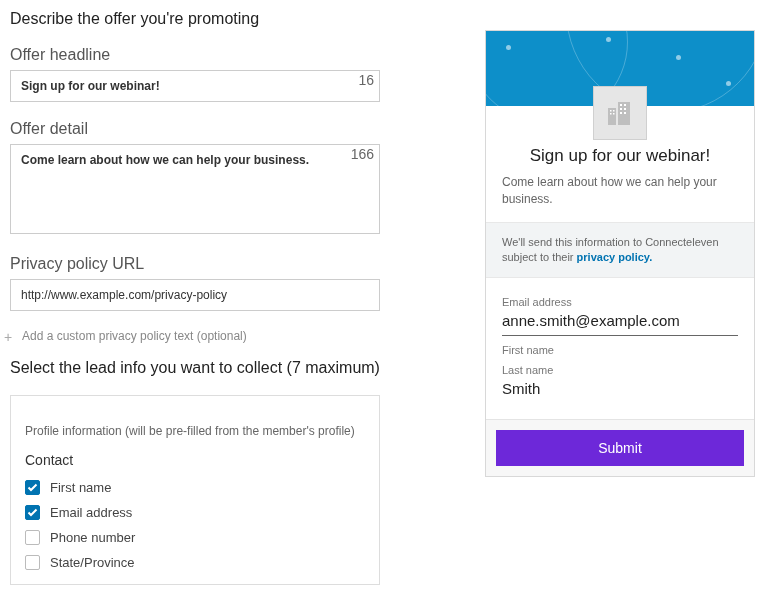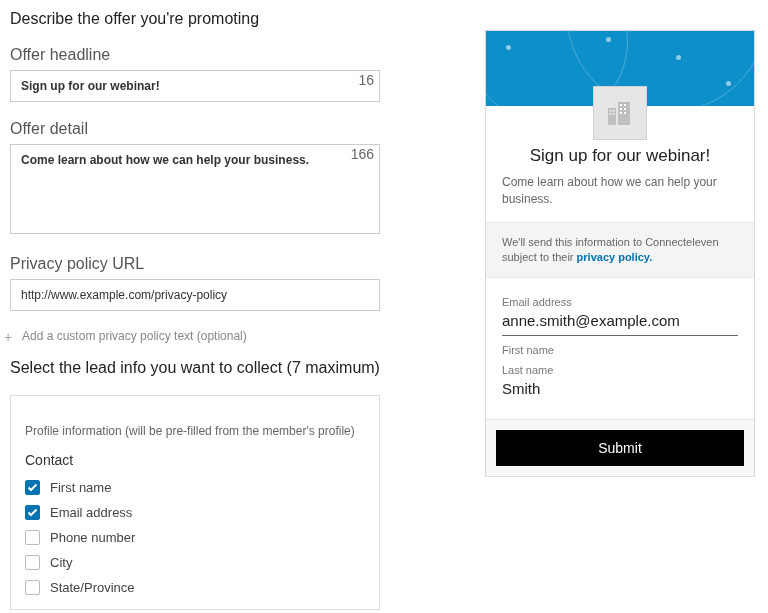--- a/index.html
+++ b/index.html
@@ -184,21 +184,21 @@
     padding: 4px 0 6px 0;
   }
   .pf-value.underlined { border-bottom: 1px solid #666; }
   .submit-bar {
     background: #f7f7f7;
     padding: 10px;
     border-top: 1px solid #e4e4e4;
   }
   .submit-btn {
     width: 100%;
-    background: #000000;
+    background: #6d28d9;
     color: #fff;
     border: none;
     padding: 10px 0;
     font-size: 14px;
     cursor: pointer;
   }
 </style>
 </head>
 <body>
 
@@ -248,24 +248,20 @@
             </svg>
           </span>
           <span>Email address</span>
         </div>
         <div class="cb-row">
           <span class="cb"></span>
           <span>Phone number</span>
         </div>
         <div class="cb-row">
           <span class="cb"></span>
-          <span>City</span>
-        </div>
-        <div class="cb-row">
-          <span class="cb"></span>
           <span>State/Province</span>
         </div>
       </div>
   </div>
 </div>
 
 <div class="preview">
   <div class="preview-header">
     <span class="dot d1"></span>
       <span class="dot d2"></span>

